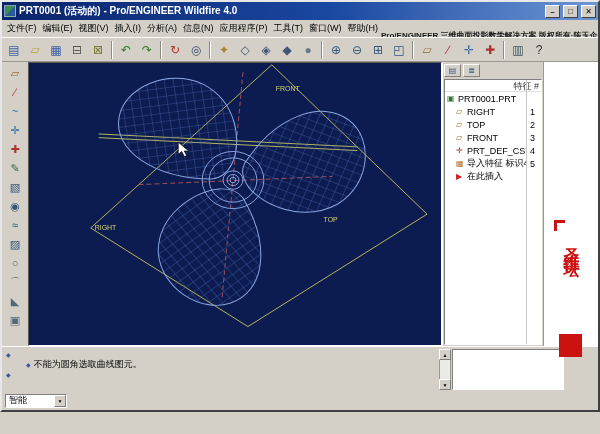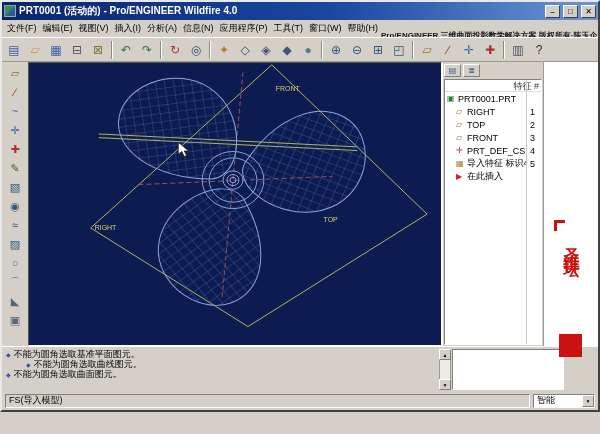--- a/index.html
+++ b/index.html
@@ -365,41 +365,38 @@
       <div class="logo-corner"></div>
       <div class="logo-text">圣维讲坛</div>
       <div class="logo-square"></div>
     </div>
   </div>
 
   <div class="message-area">
     <div class="msg-list">
         <div class="msg-line" style="color: rgb(58, 85, 160);">
         <span class="msg-glyph">◆</span>
-        <span class="msg-text">不能为圆角选取基准平面图元。</span>
       </div>
         <div class="msg-line" style="color: rgb(58, 85, 160); margin-left: 20px;">
         <span class="msg-glyph">◆</span>
         <span class="msg-text">不能为圆角选取曲线图元。</span>
       </div>
         <div class="msg-line" style="color: rgb(58, 85, 160);">
         <span class="msg-glyph">◆</span>
-        <span class="msg-text">不能为圆角选取曲面图元。</span>
       </div>
       </div>
     <div class="msg-scroll">
       <div class="scrollbtn">▲</div>
       <div class="scrolltrack"></div>
       <div class="scrollbtn">▼</div>
     </div>
     <div class="msg-box"></div>
     <div class="msg-spacer"></div>
   </div>
 
   <div class="statusbar">
-    <div class="status-prompt">FS(导入模型)</div>
     <div class="filter-combo">
       <span class="combo-value">智能</span>
       <span class="combo-btn">▼</span>
     </div>
   </div>
 
 </div>
 
 </body></html>

